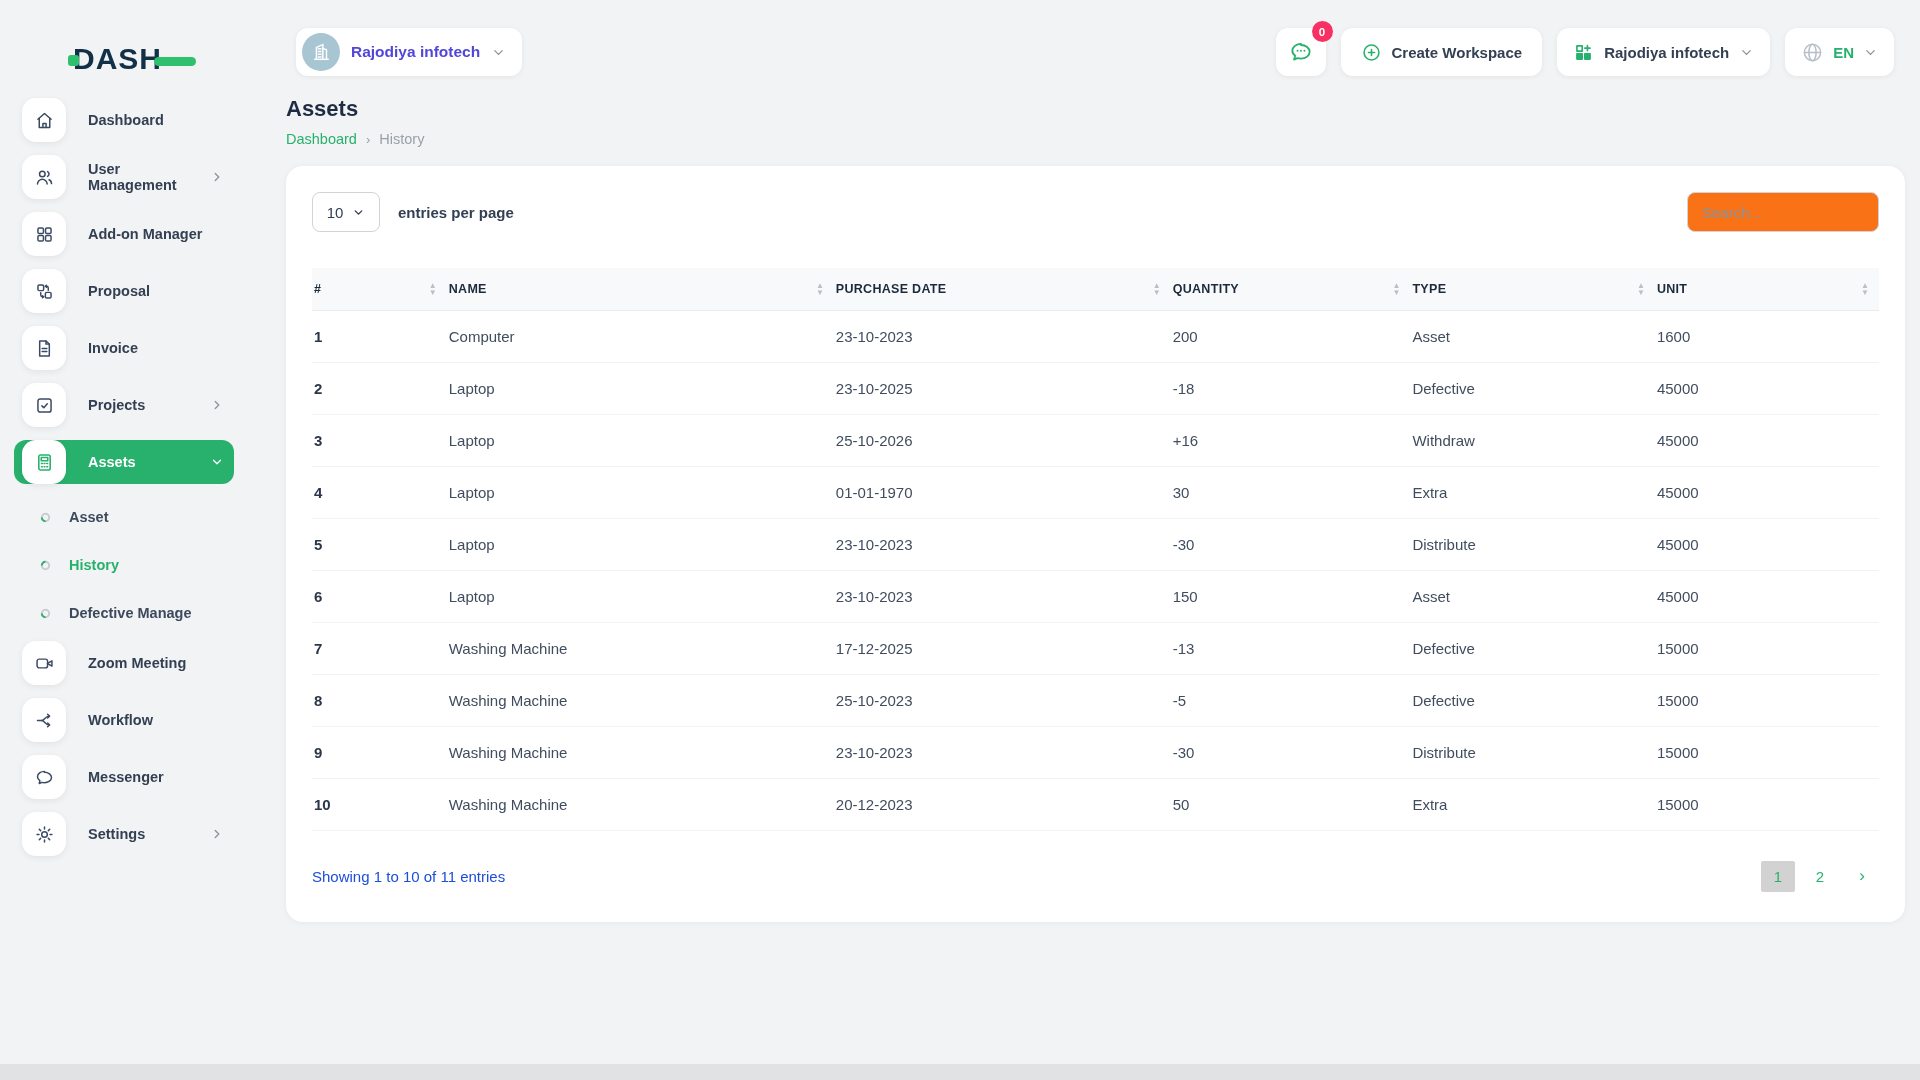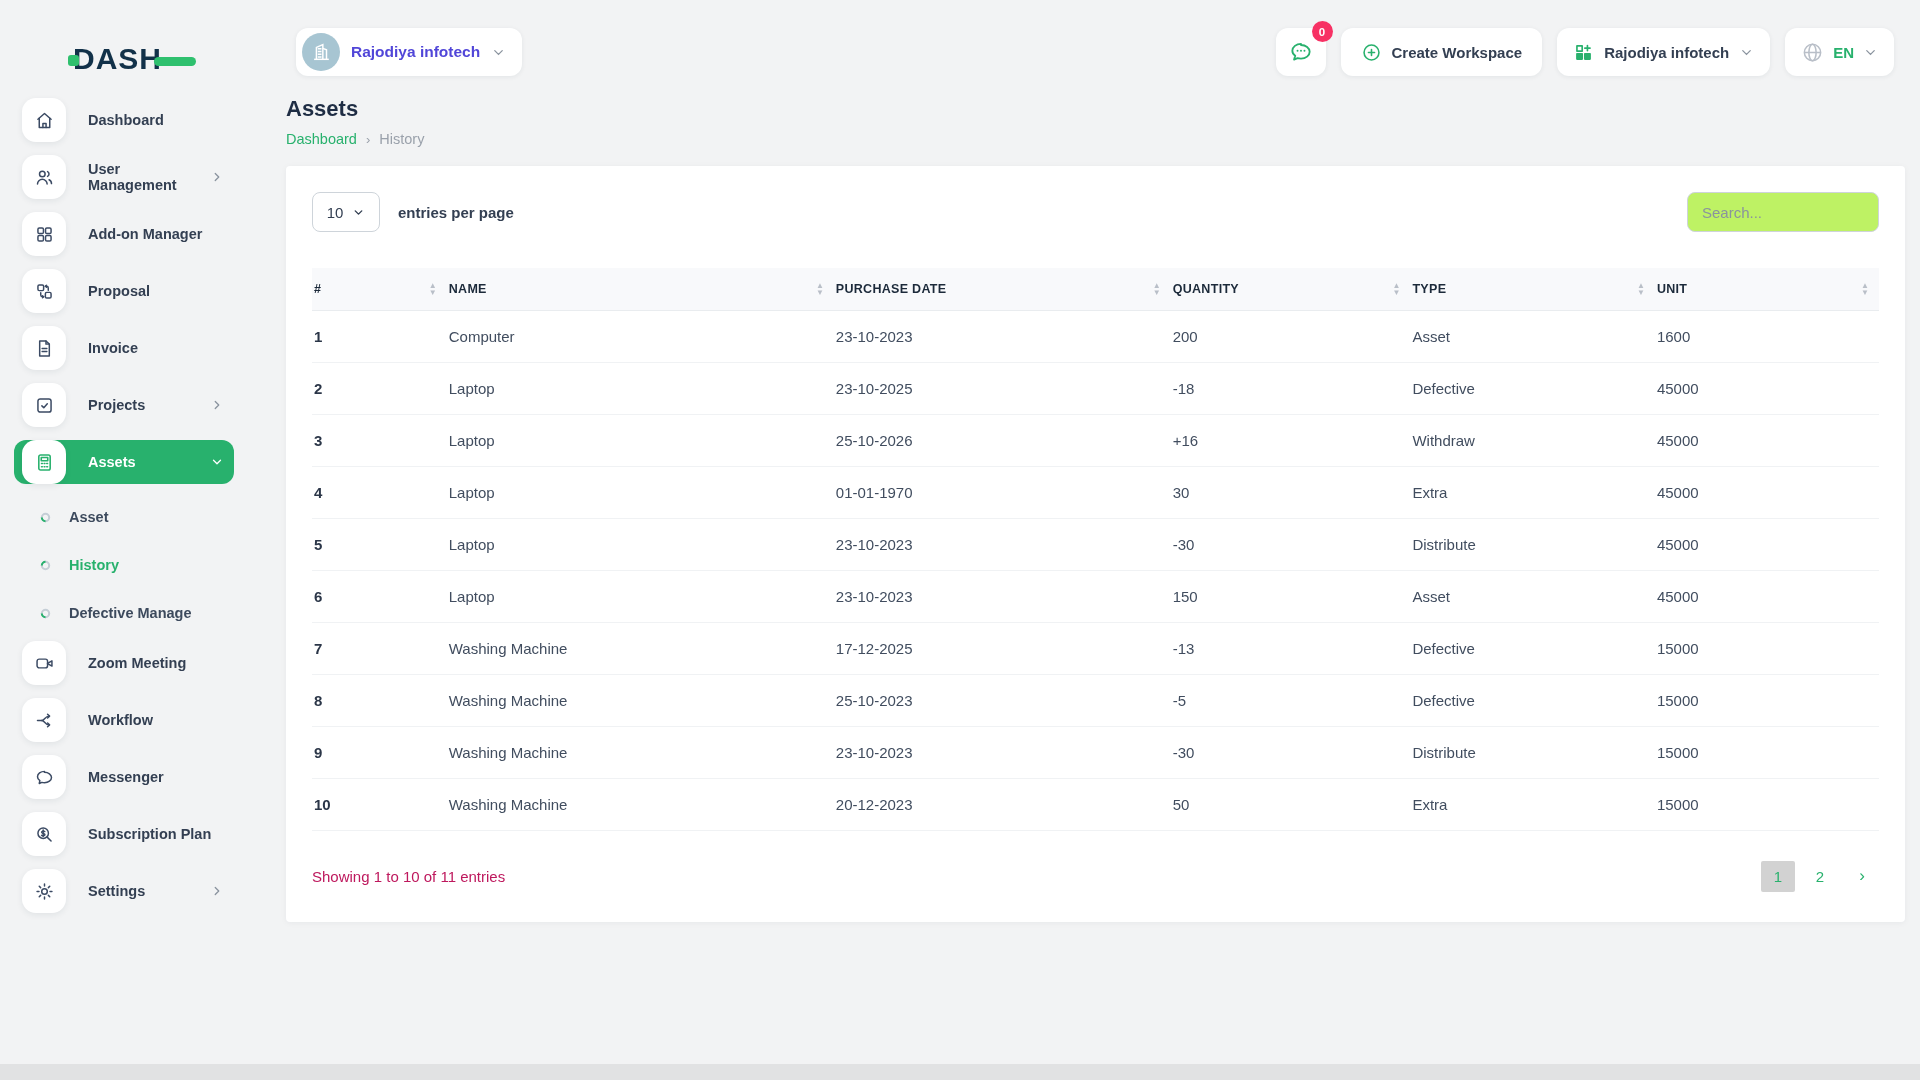--- a/index.html
+++ b/index.html
@@ -49,42 +49,42 @@
   .sub-item.active .sub-label { color:#28b16d; font-weight:700; }
 
   
   .main { grid-row:2; grid-column:2; padding:20px 15px 0 38px; }
   .page-title { font-size:22px; font-weight:700; color:#1f2d44; margin-bottom:9px; }
   .breadcrumb { display:flex; align-items:center; gap:9px; font-size:14.5px; margin-bottom:19px; }
   .crumb-link { color:#28b16d; cursor:pointer; }
   .crumb-sep { color:#9aa1ab; font-size:13px; }
   .crumb-current { color:#9aa1ab; }
 
-  .card { background:#fff; border-radius:4px; box-shadow:0 1px 6px rgba(20,40,60,.05);
+  .card { background:#fff; border-radius:17px; box-shadow:0 1px 6px rgba(20,40,60,.05);
     padding:26px 26px 30px 26px; }
   .controls { display:flex; align-items:center; margin-bottom:36px; }
   .entries-select { width:68px; height:40px; border:1px solid #ced4da; border-radius:8px;
     display:flex; align-items:center; justify-content:center; gap:9px; font-size:15px; color:#333f52; cursor:pointer; }
   .entries-label { margin-left:18px; font-size:15px; color:#333f52;font-weight:bold; }
   .search-input { margin-left:auto; width:192px; height:40px; border:1px solid #ced4da; border-radius:8px;
-    padding:0 14px; font-size:15px; color:#333f52; outline:none; background:#bef264;
+    padding:0 14px; font-size:15px; color:#333f52; outline:none; background:#f97316;
     font-family:"Liberation Sans","DejaVu Sans",sans-serif; }
   .search-input::placeholder { color:#8a939e; }
 
   table { width:100%; border-collapse:collapse; }
   thead th { background:#f8f9fb; height:42px; border-bottom:1px solid #e9ecef; cursor:pointer; }
   .th-inner { display:flex; align-items:center; justify-content:space-between; padding:0 10px 0 2px; }
   .th-label { font-size:12.5px; font-weight:700; color:#1c2a3a; letter-spacing:.3px; }
   .sort { display:flex; flex-direction:column; line-height:7px; font-size:8px; color:#b9bfc8; }
   tbody td { height:52px; border-bottom:1px solid #f0f2f4; font-size:15px; color:#414d5f; padding-left:2px; }
   tbody td.num { font-weight:700; color:#2b3648; }
   col.c0{width:8.6%} col.c1{width:24.7%} col.c2{width:21.5%} col.c3{width:15.3%} col.c4{width:15.6%} col.c5{width:14.3%}
 
   .table-footer { display:flex; align-items:center; margin-top:30px; }
-  .showing { font-size:15px; color:#be185d; }
+  .showing { font-size:15px; color:#1d4ed8; }
   .pagination { margin-left:auto; display:flex; align-items:center; gap:8px; }
   .page-btn { min-width:34px; height:31px; display:flex; align-items:center; justify-content:center;
     font-size:15px; color:#28b16d; cursor:pointer; border-radius:2px; }
   .page-btn.active { background:#d2d2d2; }
   .page-next { font-size:17px; }
 
   .bottom-strip { position:absolute; left:0; bottom:0; width:1920px; height:16px; background:#e1e2e3; }
   svg { display:block; }
 </style>
 </head>
@@ -327,31 +327,20 @@
 
     <div class="side-item">
       <span class="icon-box">
         <svg width="21" height="21" viewBox="0 0 24 24" fill="none" stroke="currentColor" stroke-width="1.7" stroke-linecap="round" stroke-linejoin="round">
           <path d="M12 5c-4.4 0-8 2.7-8 6 0 1.8 1 3.4 2.7 4.5L6 18.8l3-1.2c.9.3 1.9.4 3 .4 4.4 0 8-2.7 8-6s-3.6-6-8-6z"></path>
         </svg>
       </span>
       <span class="side-label">Messenger</span>
     </div>
 
-    <div class="side-item">
-      <span class="icon-box">
-        <svg width="21" height="21" viewBox="0 0 24 24" fill="none" stroke="currentColor" stroke-width="1.7" stroke-linecap="round" stroke-linejoin="round">
-          <circle cx="10.5" cy="10.5" r="6"></circle>
-            <path d="M15 15l4.5 4.5"></path>
-          <path d="M12.3 8.6c-1.6-1-3.6-.4-3.6.9 0 1.6 3.8.9 3.8 2.6 0 1.3-2.2 1.8-3.8.8"></path>
-            <path d="M10.5 6.8v7.4"></path>
-        </svg>
-      </span>
-      <span class="side-label">Subscription Plan</span>
-    </div>
 
     <div class="side-item">
       <span class="icon-box">
         <svg width="21" height="21" viewBox="0 0 24 24" fill="none" stroke="currentColor" stroke-width="1.7" stroke-linecap="round">
           <circle cx="12" cy="12" r="3.2"></circle>
           <path d="M12 3.5v2.2M12 18.3v2.2M20.5 12h-2.2M5.7 12H3.5M18 6l-1.6 1.6M7.6 16.4L6 18M18 18l-1.6-1.6M7.6 7.6L6 6"></path>
         </svg>
       </span>
       <span class="side-label">Settings</span>
       <span class="side-chev">

